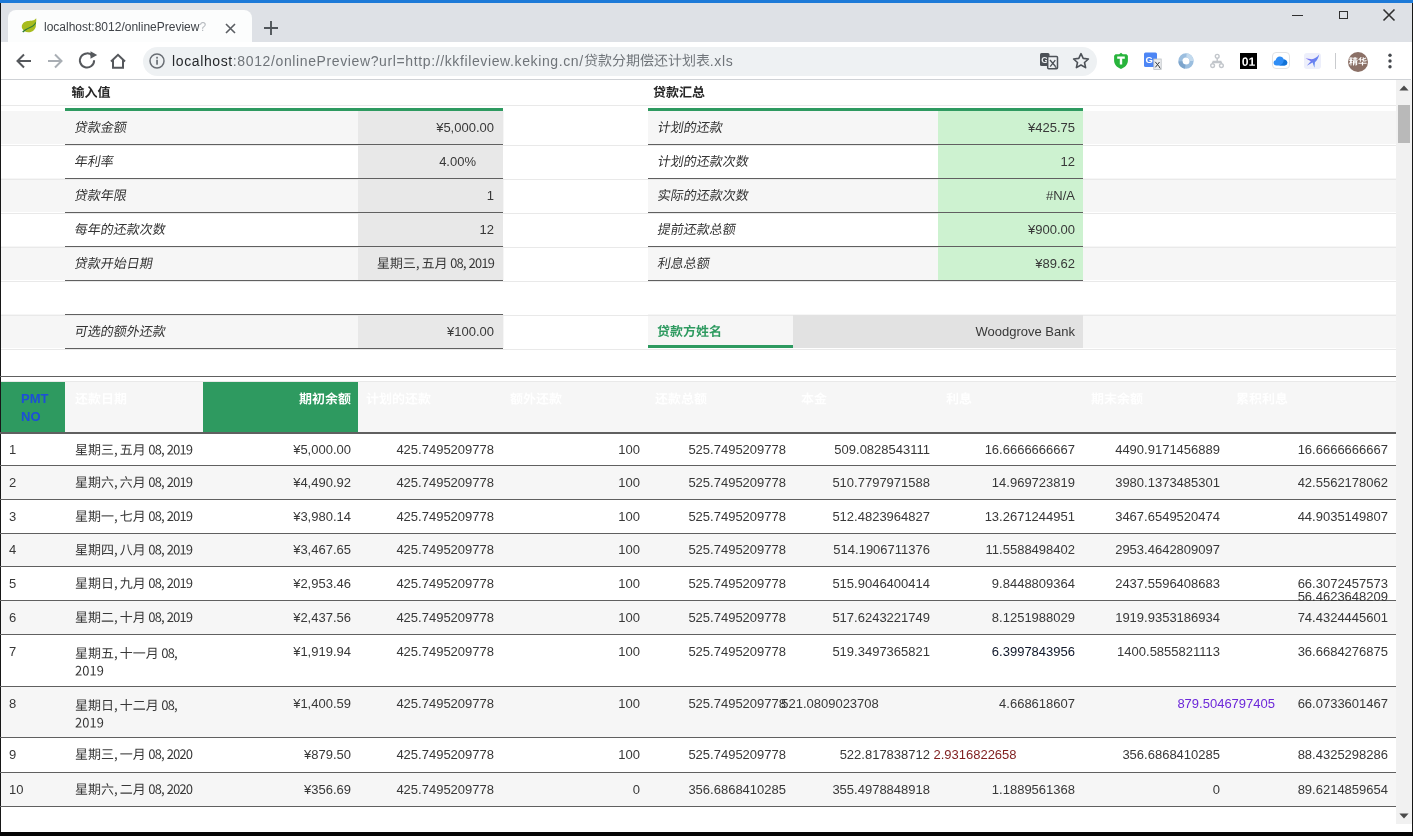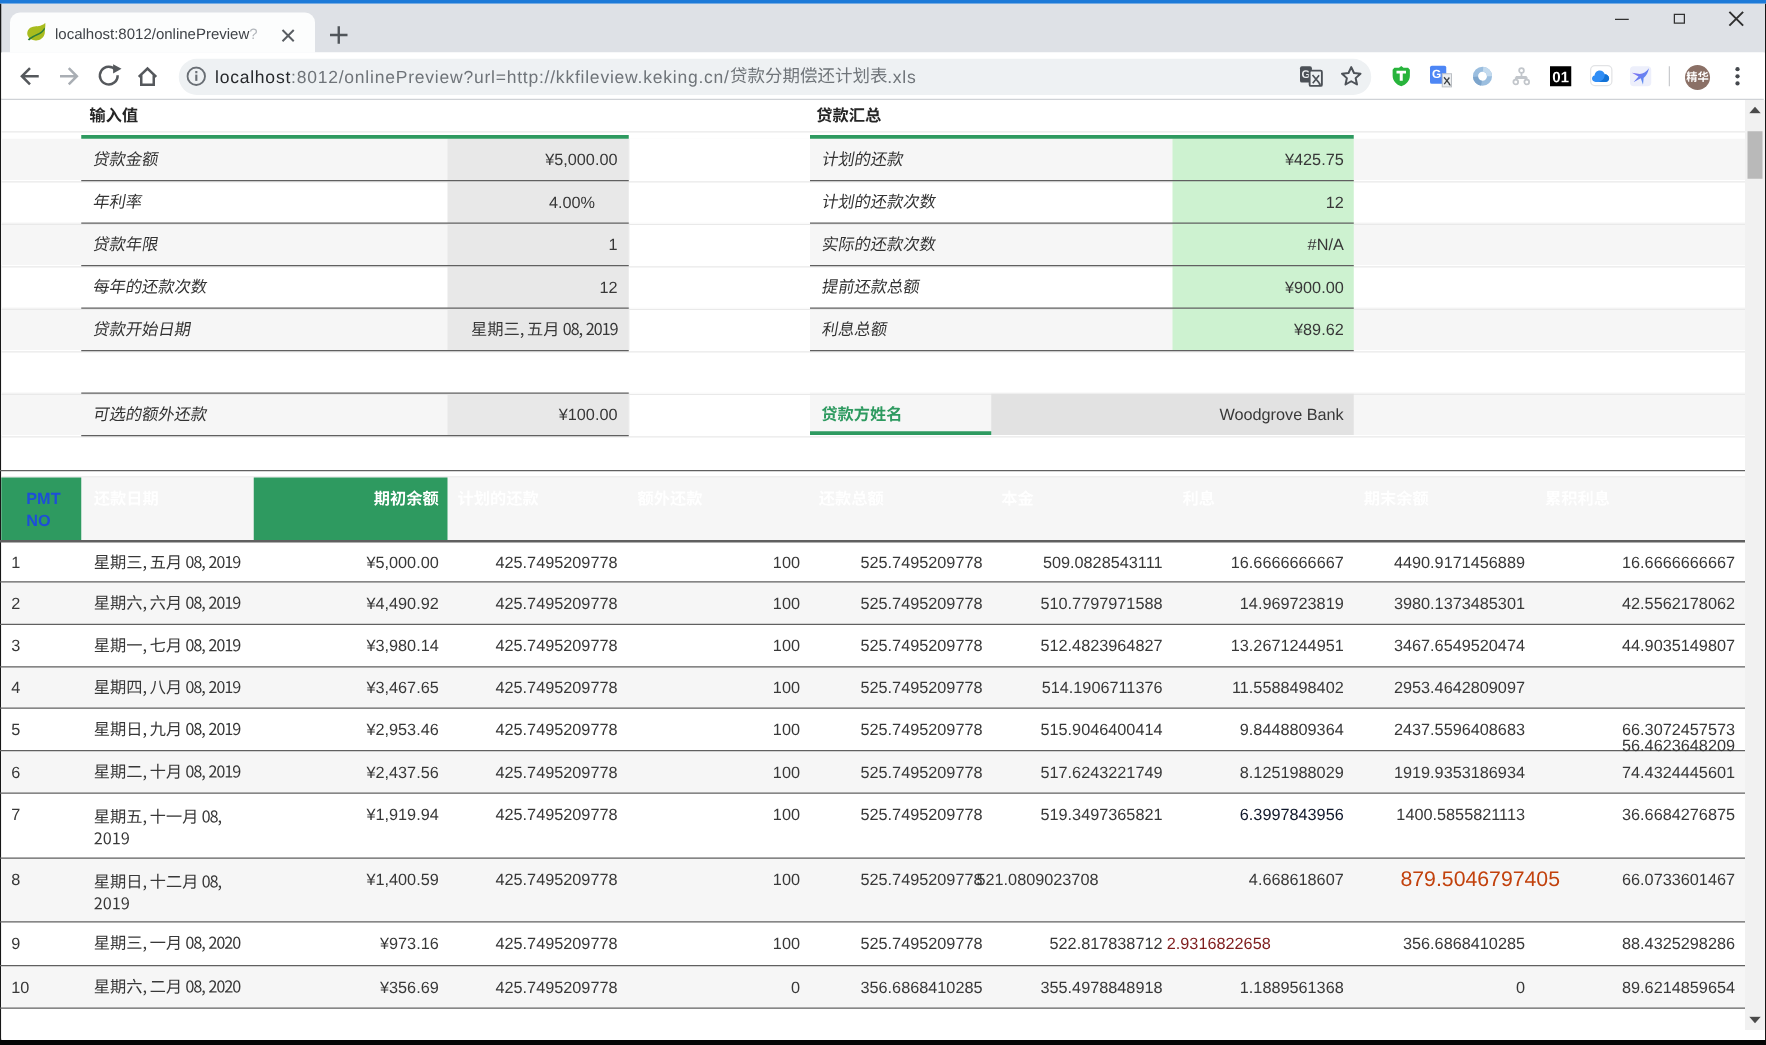--- a/index.html
+++ b/index.html
@@ -260,24 +260,24 @@
 <div style="position:absolute;top:642.5px;font-size:13px;line-height:17.5px;white-space:nowrap;color:#0f172a;left:875px;width:200px;text-align:right;">6.3997843956</div>
 <div style="position:absolute;top:642.5px;font-size:13px;line-height:17.5px;white-space:nowrap;color:#383838;left:1020px;width:200px;text-align:right;">1400.5855821113</div>
 <div style="position:absolute;top:642.5px;font-size:13px;line-height:17.5px;white-space:nowrap;color:#383838;left:1188px;width:200px;text-align:right;">36.6684276875</div>
 <div style="position:absolute;top:694.5px;font-size:13px;line-height:17.5px;white-space:nowrap;color:#383838;left:9px;">8</div>
 <div style="position:absolute;top:694.5px;font-size:13px;line-height:17.5px;white-space:nowrap;color:#383838;left:151px;width:200px;text-align:right;">¥1,400.59</div>
 <div style="position:absolute;top:694.5px;font-size:13px;line-height:17.5px;white-space:nowrap;color:#383838;left:294px;width:200px;text-align:right;">425.7495209778</div>
 <div style="position:absolute;top:694.5px;font-size:13px;line-height:17.5px;white-space:nowrap;color:#383838;left:440px;width:200px;text-align:right;">100</div>
 <div style="position:absolute;top:694.5px;font-size:13px;line-height:17.5px;white-space:nowrap;color:#383838;left:586px;width:200px;text-align:right;">525.7495209778</div>
 <div style="position:absolute;top:694.5px;font-size:13px;line-height:17.5px;white-space:nowrap;color:#383838;left:730px;width:200px;text-align:center;">521.0809023708</div>
 <div style="position:absolute;top:694.5px;font-size:13px;line-height:17.5px;white-space:nowrap;color:#383838;left:875px;width:200px;text-align:right;">4.668618607</div>
-<div style="position:absolute;top:694.5px;font-size:17px;line-height:17.5px;white-space:nowrap;color:#c2410c;left:1048px;width:200px;text-align:right;">879.5046797405</div>
+<div style="position:absolute;top:694.5px;font-size:13px;line-height:17.5px;white-space:nowrap;color:#6d28d9;left:1075px;width:200px;text-align:right;">879.5046797405</div>
 <div style="position:absolute;top:694.5px;font-size:13px;line-height:17.5px;white-space:nowrap;color:#383838;left:1188px;width:200px;text-align:right;">66.0733601467</div>
 <div style="position:absolute;top:745.5px;font-size:13px;line-height:17.5px;white-space:nowrap;color:#383838;left:9px;">9</div>
-<div style="position:absolute;top:745.5px;font-size:13px;line-height:17.5px;white-space:nowrap;color:#383838;left:151px;width:200px;text-align:right;">¥973.16</div>
+<div style="position:absolute;top:745.5px;font-size:13px;line-height:17.5px;white-space:nowrap;color:#383838;left:151px;width:200px;text-align:right;">¥879.50</div>
 <div style="position:absolute;top:745.5px;font-size:13px;line-height:17.5px;white-space:nowrap;color:#383838;left:294px;width:200px;text-align:right;">425.7495209778</div>
 <div style="position:absolute;top:745.5px;font-size:13px;line-height:17.5px;white-space:nowrap;color:#383838;left:440px;width:200px;text-align:right;">100</div>
 <div style="position:absolute;top:745.5px;font-size:13px;line-height:17.5px;white-space:nowrap;color:#383838;left:586px;width:200px;text-align:right;">525.7495209778</div>
 <div style="position:absolute;top:745.5px;font-size:13px;line-height:17.5px;white-space:nowrap;color:#383838;left:730px;width:200px;text-align:right;">522.817838712</div>
 <div style="position:absolute;top:745.5px;font-size:13px;line-height:17.5px;white-space:nowrap;color:#7f1d1d;left:875px;width:200px;text-align:center;">2.9316822658</div>
 <div style="position:absolute;top:745.5px;font-size:13px;line-height:17.5px;white-space:nowrap;color:#383838;left:1020px;width:200px;text-align:right;">356.6868410285</div>
 <div style="position:absolute;top:745.5px;font-size:13px;line-height:17.5px;white-space:nowrap;color:#383838;left:1188px;width:200px;text-align:right;">88.4325298286</div>
 <div style="position:absolute;top:780.5px;font-size:13px;line-height:17.5px;white-space:nowrap;color:#383838;left:9px;">10</div>
 <div style="position:absolute;top:780.5px;font-size:13px;line-height:17.5px;white-space:nowrap;color:#383838;left:151px;width:200px;text-align:right;">¥356.69</div>
 <div style="position:absolute;top:780.5px;font-size:13px;line-height:17.5px;white-space:nowrap;color:#383838;left:294px;width:200px;text-align:right;">425.7495209778</div>

